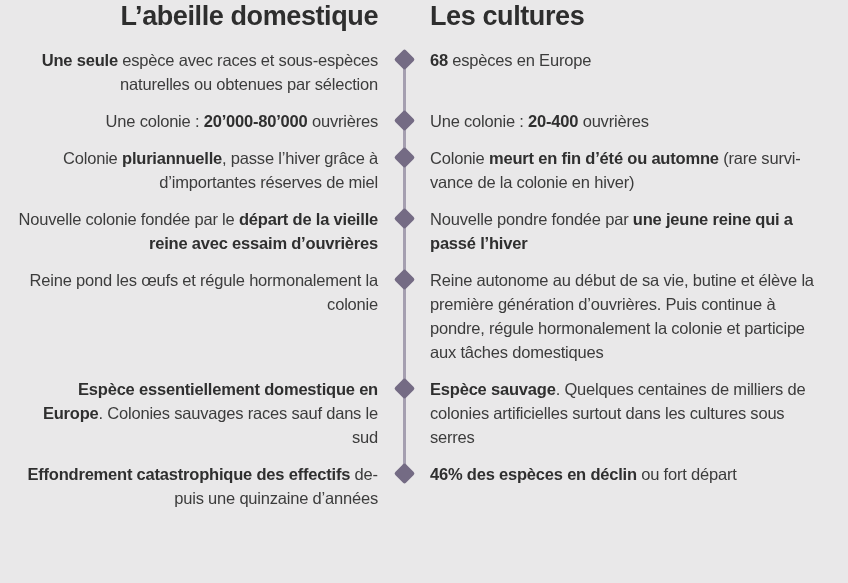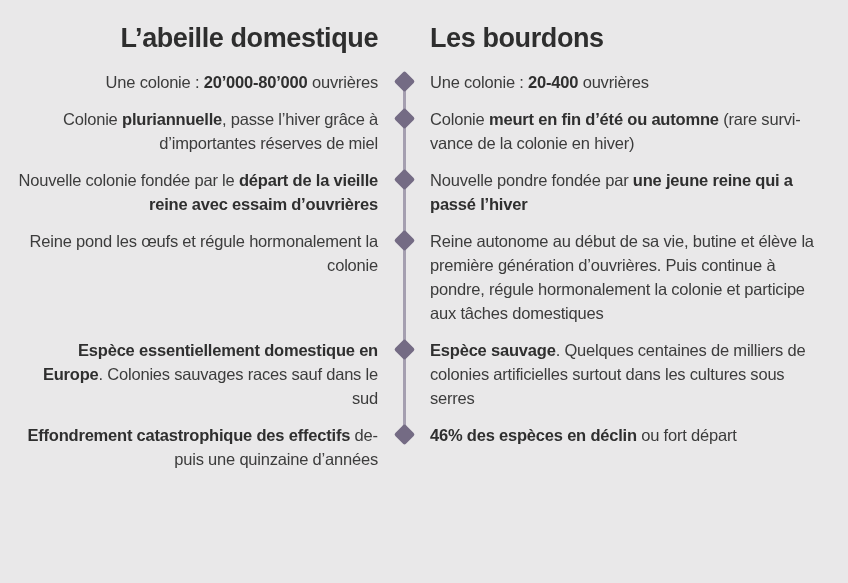--- a/index.html
+++ b/index.html
@@ -13,21 +13,21 @@
   html,body{margin:0;padding:0;}
   body{
     width:848px;height:583px;
     background:var(--bg);
     font-family:"Liberation Sans","DejaVu Sans",sans-serif;
     color:var(--text);
     overflow:hidden;
   }
   .board{
     width:848px;height:583px;
-    padding-top:22px;
+    padding-top:0;
   }
   .row{display:flex;align-items:stretch;}
   .cell{font-size:16.5px;line-height:24px;letter-spacing:-0.2px;padding-bottom:13px;}
   .cell.left{
     width:378px;flex:none;
     text-align:right;
     padding-left:14px;
   }
   .gutter{width:52px;flex:none;position:relative;}
   .cell.right{
@@ -71,23 +71,34 @@
     z-index:2;
   }
 </style>
 </head>
 <body>
 
 <div class="board">
   <div class="row header-row">
     <div class="cell left title">L’abeille domestique</div>
     <div class="gutter"></div>
-    <div class="cell right title">Les bourdons</div>
+    <div class="cell right title">Les cultures</div>
   </div>
   <div id="rows">
+      <div class="row">
+        <div class="cell left">
+          <p><b>Une seule</b><span> espèce avec races et sous-espèces naturelles ou obtenues par sélection</span></p>
+        </div>
+        <div class="gutter">
+          <span class="diamond"></span>
+        </div>
+        <div class="cell right">
+          <p><b>68</b><span> espèces en Europe</span></p>
+        </div>
+      </div>
       <div class="row">
         <div class="cell left">
           <p><span>Une colonie : </span><b>20’000-80’000</b><span> ouvrières</span></p>
         </div>
         <div class="gutter">
           <span class="diamond"></span>
         </div>
         <div class="cell right">
           <p><span>Une colonie : </span><b>20-400</b><span> ouvrières</span></p>
         </div>

